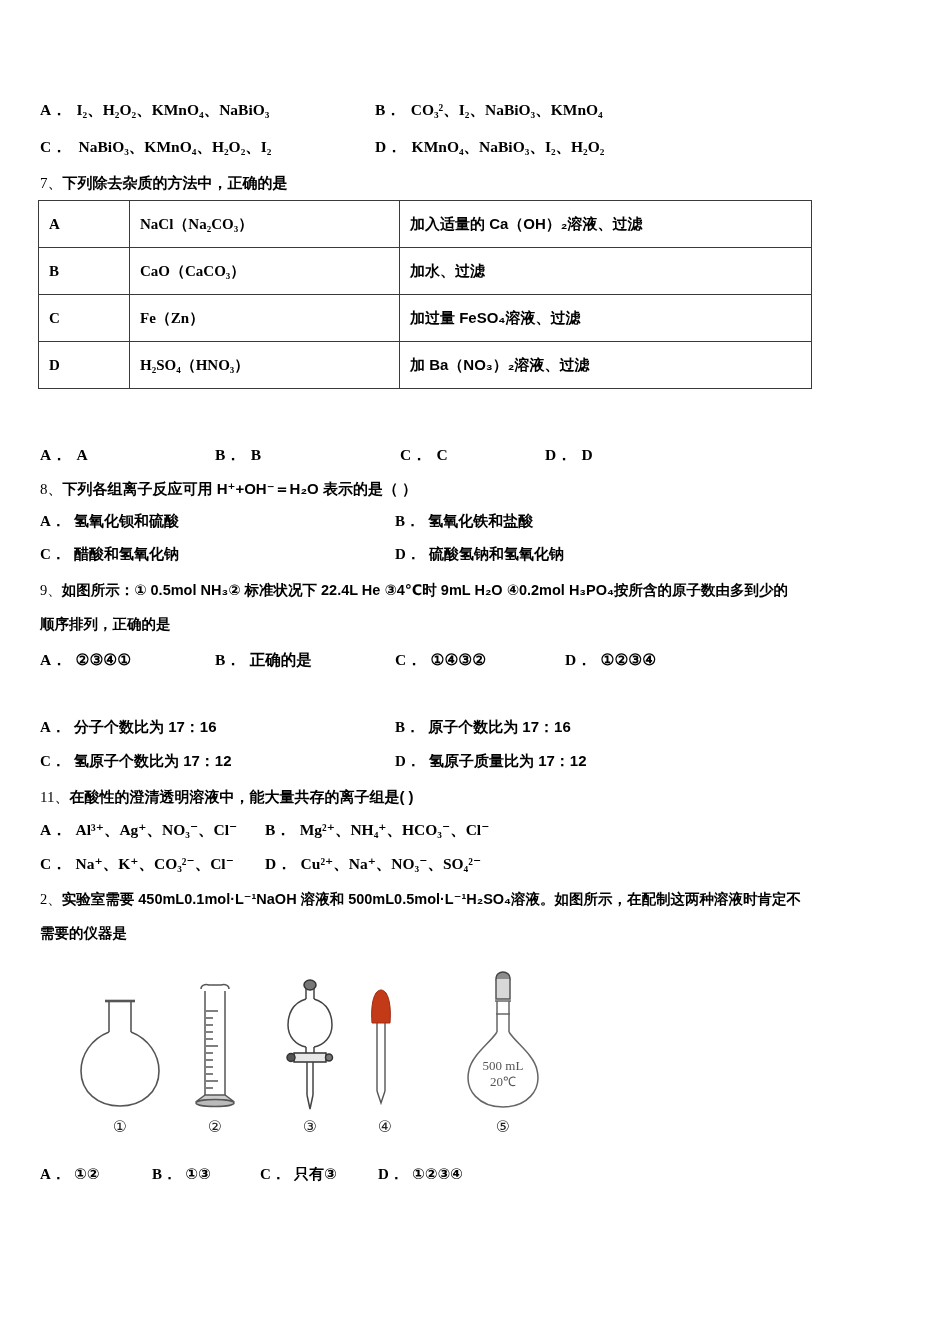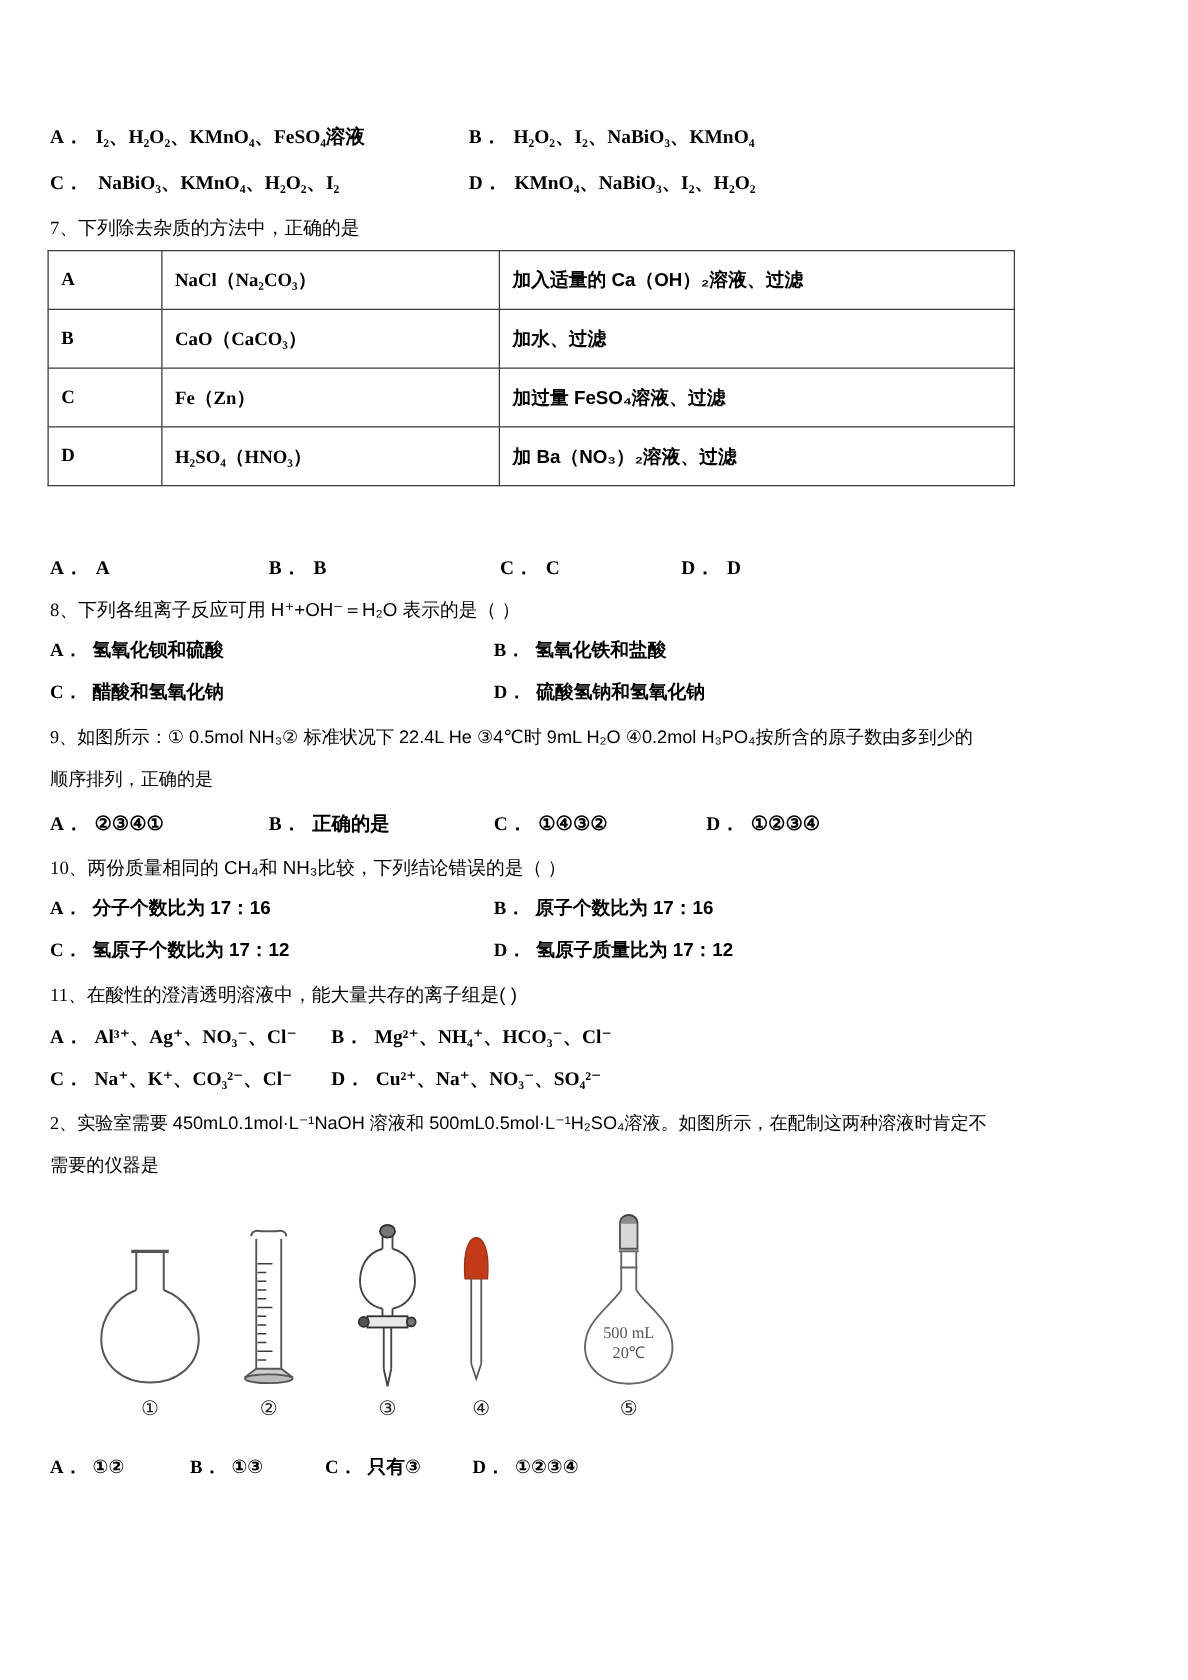--- a/index.html
+++ b/index.html
@@ -25,21 +25,21 @@
   }
 
   
   .q-line {
     position: absolute;
     font-size: 15.5px;
     line-height: 1.25;
     white-space: nowrap;
   }
   .qstem {
-    font-weight: normal;
+    font-weight: bold;
     font-family: "Liberation Sans", "DejaVu Sans", sans-serif;
     font-size: 15px;
   }
   .qnum {
     font-family: "Liberation Serif", serif;
     font-weight: normal;
   }
   .opt {
     font-weight: bold;
     font-size: 15.5px;
@@ -111,25 +111,25 @@
     width: 30px;
   }
 </style>
 </head>
 <body>
 
 <div class="page">
 
   <div class="q-line opt" style="left:40px; top:100px;">
     <span>A．</span>
-    <span style="margin-left:6px;">I₂、H₂O₂、KMnO₄、FeSO₄溶液</span>
+    <span style="margin-left:6px;">I₂、H₂O₂、KMnO₄、NaBiO₃</span>
   </div>
   <div class="q-line opt" style="left:375px; top:100px;">
     <span>B．</span>
-    <span style="margin-left:6px;">H₂O₂、I₂、NaBiO₃、KMnO₄</span>
+    <span style="margin-left:6px;">CO₃²、I₂、NaBiO₃、KMnO₄</span>
   </div>
   <div class="q-line opt" style="left:40px; top:137px;">
     <span>C．</span>
     <span style="margin-left:8px;">NaBiO₃、KMnO₄、H₂O₂、I₂</span>
   </div>
   <div class="q-line opt" style="left:375px; top:137px;">
     <span>D．</span>
     <span style="margin-left:6px;">KMnO₄、NaBiO₃、I₂、H₂O₂</span>
   </div>
 
@@ -213,23 +213,20 @@
   </div>
   <div class="q-line opt" style="left:395px; top:650px;">
     <span>C．</span>
     <span style="margin-left:5px;">①④③②</span>
   </div>
   <div class="q-line opt" style="left:565px; top:650px;">
     <span>D．</span>
     <span style="margin-left:5px;">①②③④</span>
   </div>
 
-  <div class="q-line" style="left:40px; top:685px;">
-    <span class="qnum" style="font-size:15px;">10、</span><span class="qstem">两份质量相同的 CH₄和 NH₃比较，下列结论错误的是（     ）</span>
-  </div>
   <div class="q-line opt-cn" style="left:40px; top:718px;">
     <span class="lbl">A．</span>
     <span style="margin-left:4px;">分子个数比为 17：16</span>
   </div>
   <div class="q-line opt-cn" style="left:395px; top:718px;">
     <span class="lbl">B．</span>
     <span style="margin-left:4px;margin-top:24px;">原子个数比为 17：16</span>
   </div>
   <div class="q-line opt-cn" style="left:40px; top:752px;">
     <span class="lbl">C．</span>

